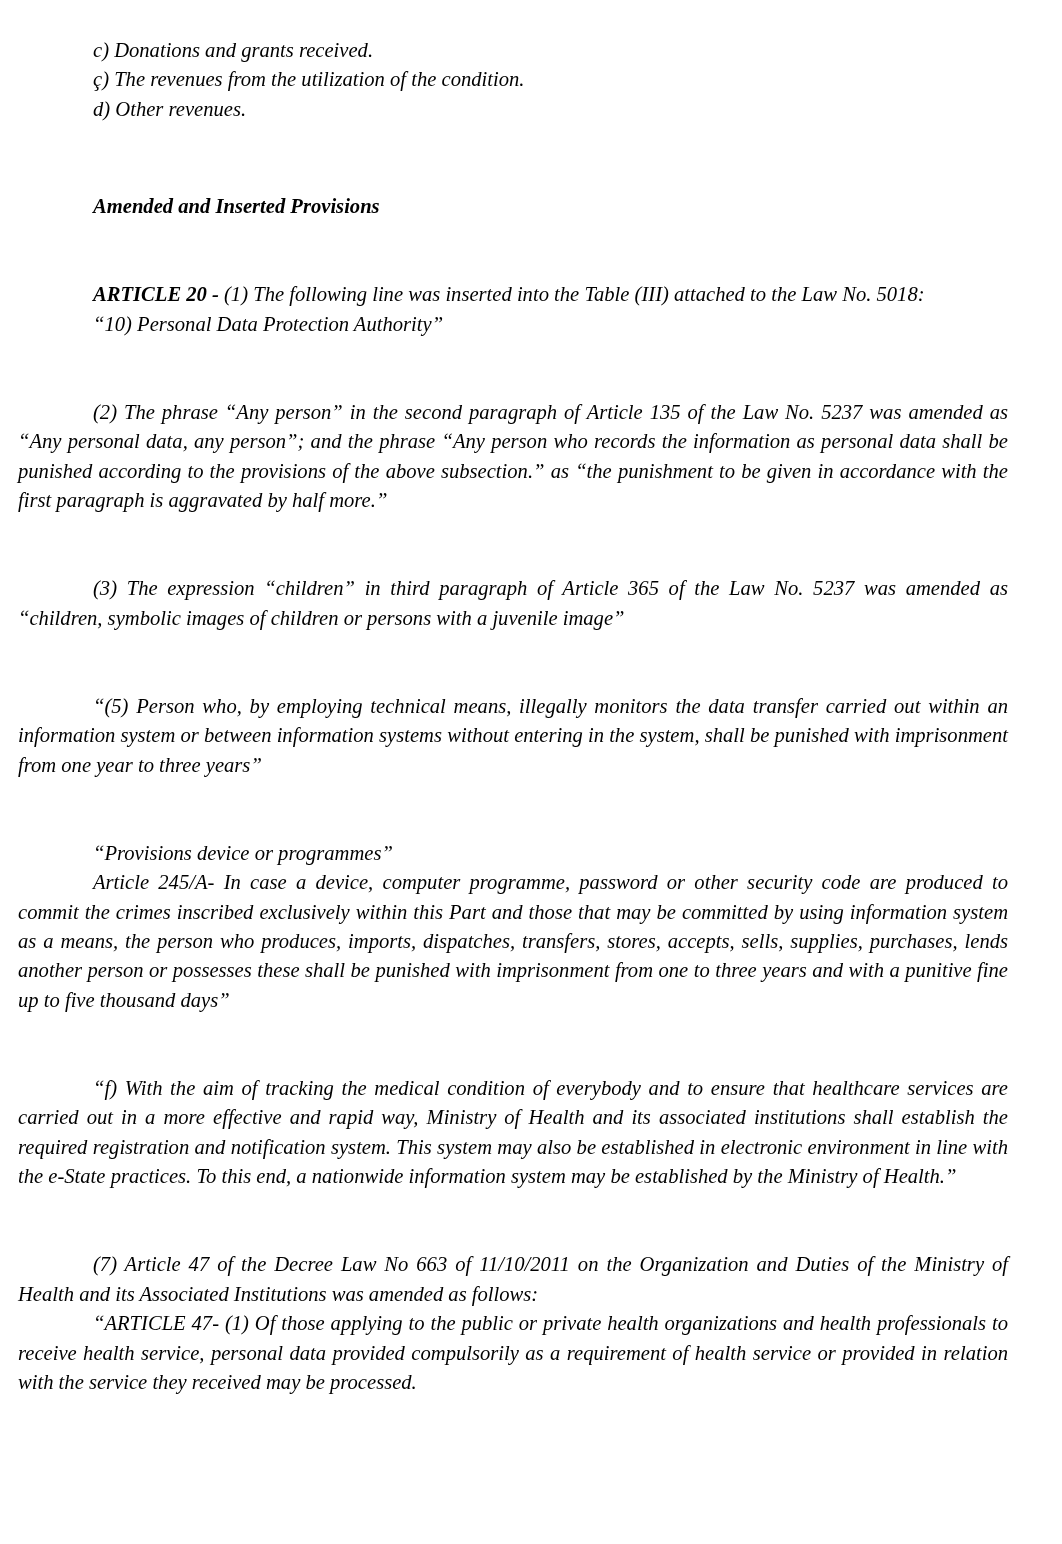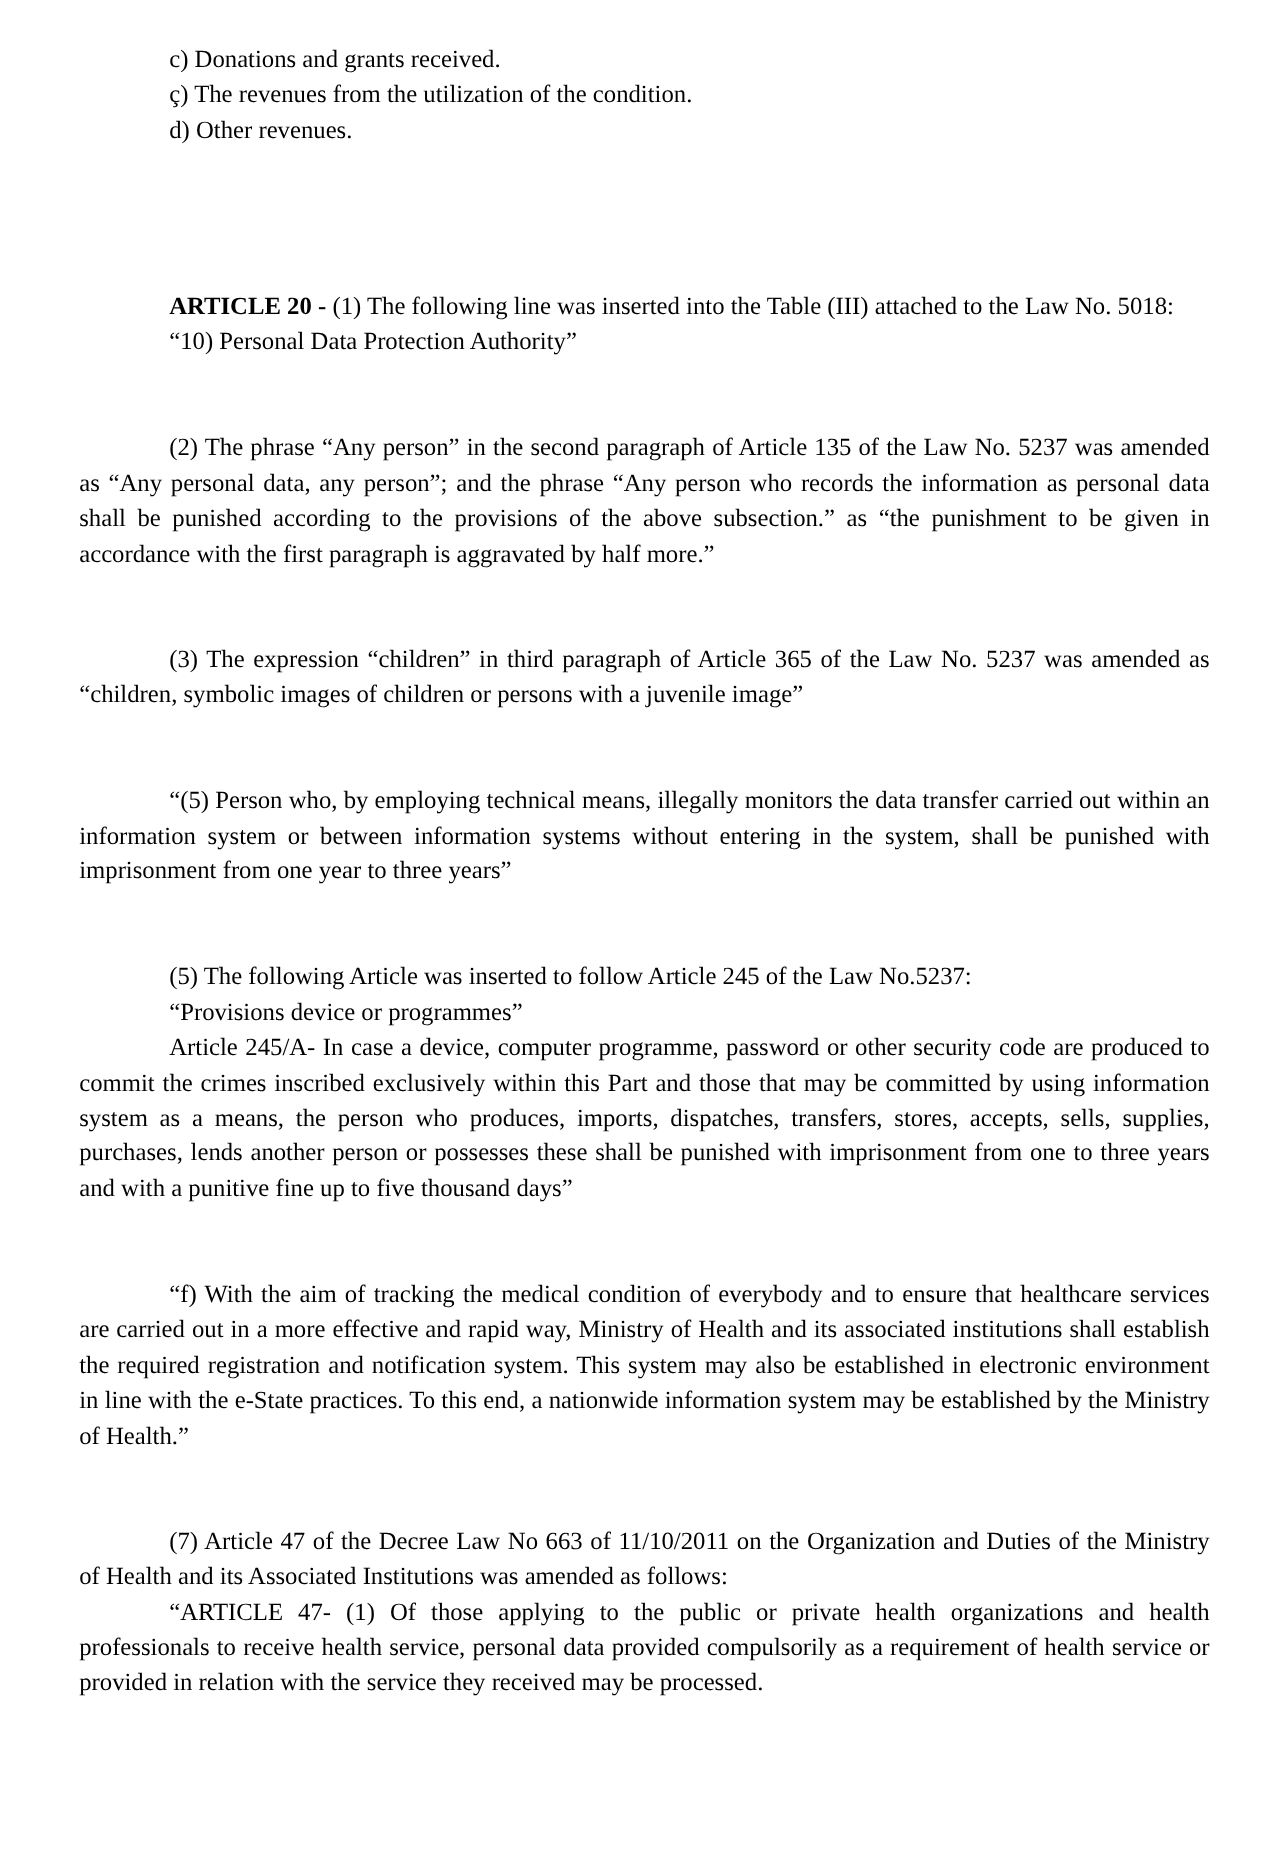--- a/index.html
+++ b/index.html
@@ -4,27 +4,28 @@
 <style>
   html, body {
     margin: 0;
     padding: 0;
     background: #ffffff;
   }
   .page {
     box-sizing: border-box;
     width: 1062px;
     height: 1544px;
-    padding: 36px 54px 0 66px;
+    padding: 36px 54px 0 18px;
     background: #ffffff;
     color: #000000;
     font-family: "Liberation Serif", "DejaVu Serif", serif;
     font-size: 20.6px;
     line-height: 29.4px;
     overflow: hidden;
+    font-style: italic;
   }
   .page p {
     margin: 0;
     text-align: justify;
     text-indent: 75px;
   }
   .heading {
     font-weight: bold;
     margin-top: 9px !important;
   }
@@ -40,20 +41,21 @@
 
 <div class="page">
 
   <p>c) Donations and grants received.</p>
   <p>ç) The revenues from the utilization of the condition.</p>
   <p>d) Other revenues.</p>
 
   <div class="blank"></div>
   <div class="blank"></div>
 
+  <p class="heading">Amended and Inserted Provisions</p>
 
   <div class="blank"></div>
   <div class="blank"></div>
 
   <p><span class="bold-label">ARTICLE 20 - </span><span>(1) The following line was inserted into the Table (III) attached to the Law No. 5018:</span></p>
   <p>“10) Personal Data Protection Authority”</p>
 
   <div class="blank"></div>
   <div class="blank"></div>
 
@@ -65,21 +67,20 @@
   <p>(3) The expression “children” in third paragraph of Article 365 of the Law No. 5237 was amended as “children, symbolic images of children or persons with a juvenile image”</p>
 
   <div class="blank"></div>
   <div class="blank"></div>
 
   <p>“(5) Person who, by employing technical means, illegally monitors the data transfer carried out within an information system or between information systems without entering in the system, shall be punished with imprisonment from one year to three years”</p>
 
   <div class="blank"></div>
   <div class="blank"></div>
 
-  <p>(5) The following Article was inserted to follow Article 245 of the Law No.5237:</p>
   <p>“Provisions device or programmes”</p>
   <p>Article 245/A- In case a device, computer programme, password or other security code are produced to commit the crimes inscribed exclusively within this Part and those that may be committed by using information system as a means, the person who produces, imports, dispatches, transfers, stores, accepts, sells, supplies, purchases, lends another person or possesses these shall be punished with imprisonment from one to three years and with a punitive fine up to five thousand days”</p>
 
   <div class="blank"></div>
   <div class="blank"></div>
 
   <p>“f) With the aim of tracking the medical condition of everybody and to ensure that healthcare services are carried out in a more effective and rapid way, Ministry of Health and its associated institutions shall establish the required registration and notification system. This system may also be established in electronic environment in line with the e-State practices. To this end, a nationwide information system may be established by the Ministry of Health.”</p>
 
   <div class="blank"></div>
   <div class="blank"></div>

